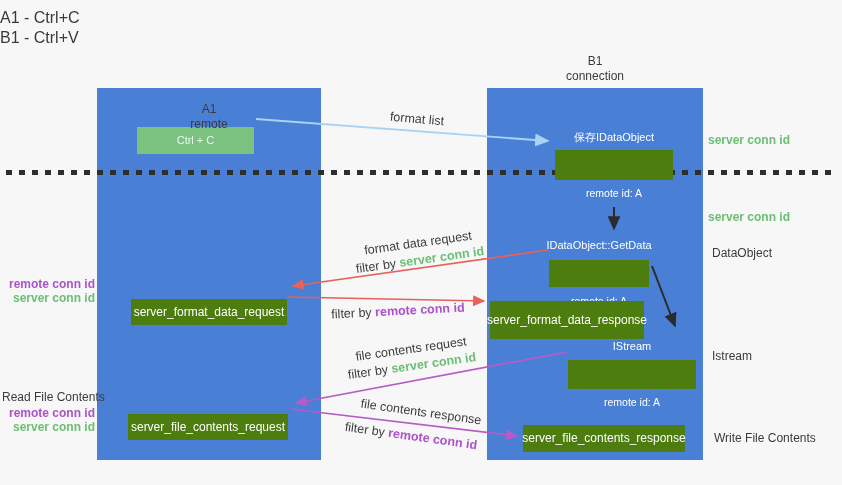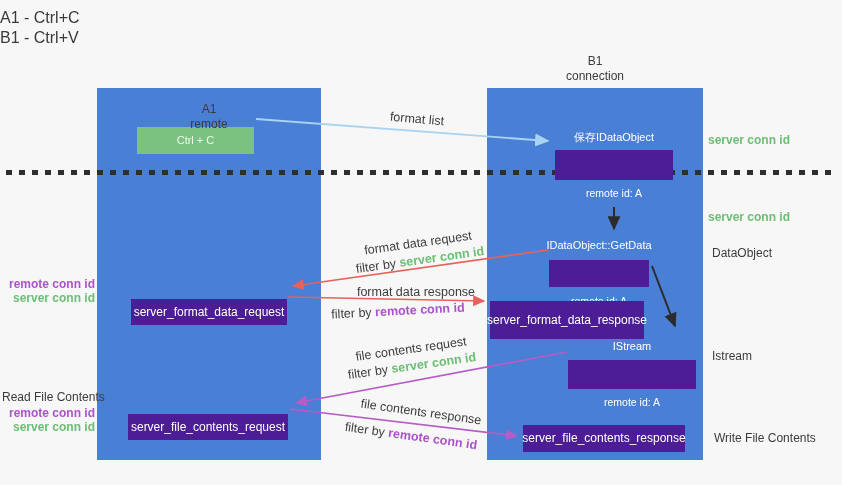--- a/index.html
+++ b/index.html
@@ -49,21 +49,21 @@
     justify-content:center;
     text-align:center;
     color:#ffffff;
     z-index:4;
     font-size:11px;
     line-height:13px;
     white-space:nowrap;
     margin-top:22px;
   }
   .node.green{background:#7bc281;color:#eef8ef;}
-  .node.orange{background:#4c1d95;color:#ffffff;gap:43px;}
+  .node.orange{background:#4d7c0f;color:#ffffff;gap:43px;}
   .node .l2{font-size:10.5px;}
   .node.single{font-size:12px;}
   .flabel{
     position:absolute;
     font-size:12.5px;
     color:#3d3d3d;
     white-space:nowrap;
     z-index:5;
   }
   .sidelabel{
@@ -167,21 +167,20 @@
     <div>server_file_contents_response</div>
   </div>
 
   <div class="flabel" style="left:417px;top:119px;transform:translate(-50%,-50%) rotate(5deg);">format list</div>
 
   <div class="flabel" style="left:418px;top:243px;transform:translate(-50%,-50%) rotate(-8deg);">format data request</div>
   <div class="flabel" style="left:420px;top:260px;transform:translate(-50%,-50%) rotate(-8deg);">
     <span>filter by </span><span class="green-text">server conn id</span>
   </div>
 
-  <div class="flabel" style="left:416px;top:292px;transform:translate(-50%,-50%);">format data response</div>
   <div class="flabel" style="left:398px;top:311px;transform:translate(-50%,-50%) rotate(-3deg);">
     <span>filter by </span><span class="purple-text">remote conn id</span>
   </div>
 
   <div class="flabel" style="left:411px;top:349px;transform:translate(-50%,-50%) rotate(-8deg);">file contents request</div>
   <div class="flabel" style="left:412px;top:366px;transform:translate(-50%,-50%) rotate(-8deg);">
     <span>filter by </span><span class="green-text">server conn id</span>
   </div>
 
   <div class="flabel" style="left:421px;top:412px;transform:translate(-50%,-50%) rotate(8deg);">file contents response</div>

